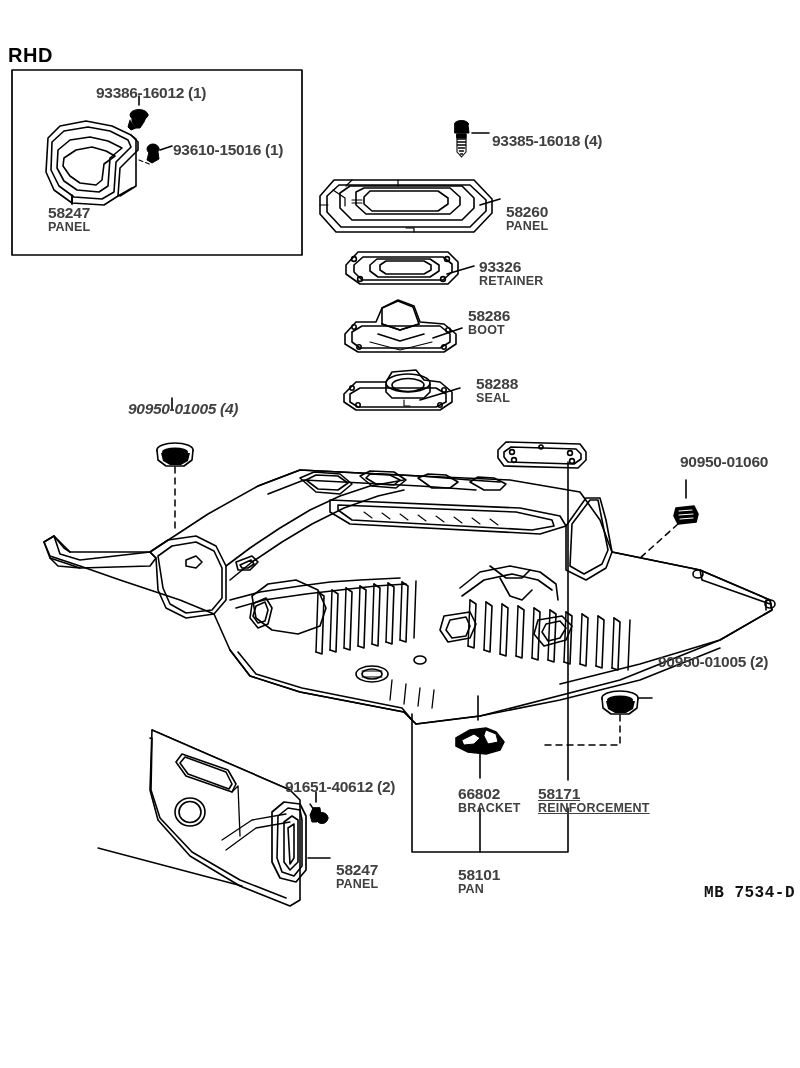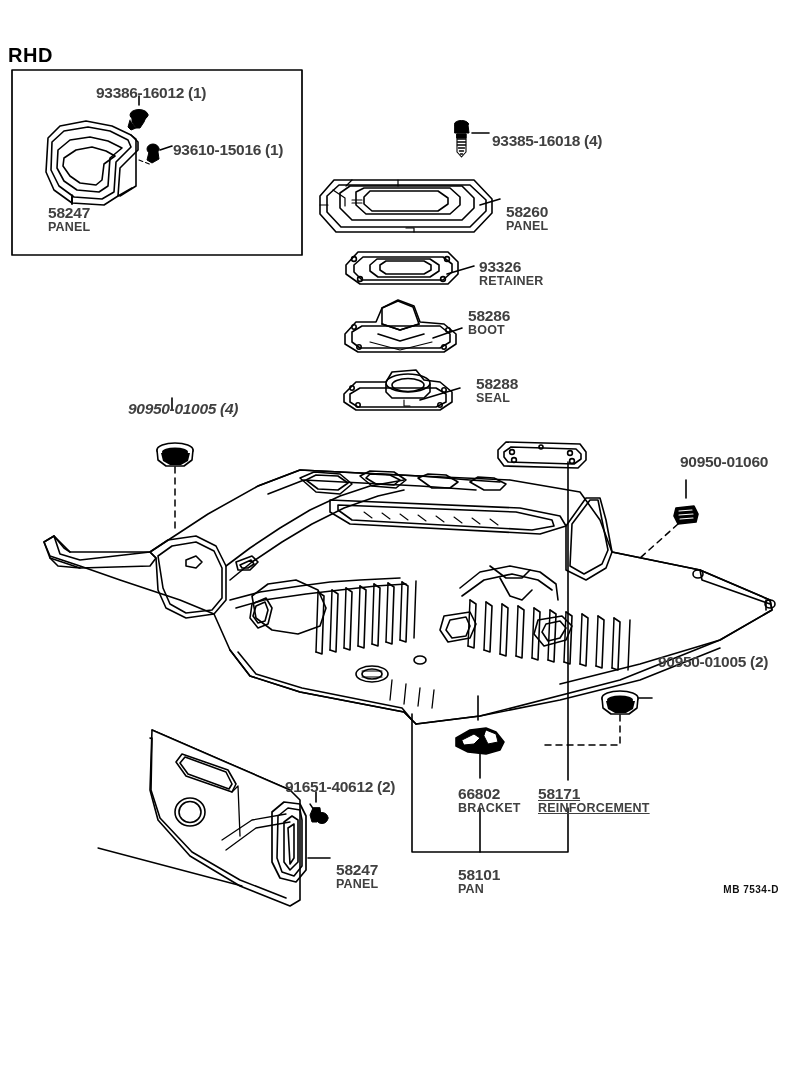--- a/index.html
+++ b/index.html
@@ -55,27 +55,27 @@
     position: absolute;
     left: 8px;
     top: 44px;
     font-size: 20px;
     font-weight: bold;
     letter-spacing: 0.5px;
     font-family: "Liberation Sans", sans-serif;
   }
   .watermark {
     position: absolute;
-    right: 21px;
+    right: 5px;
     top: 884px;
-    font-size: 10px;
+    font-size: 16px;
     font-weight: bold;
     color: #111;
     letter-spacing: 0.5px;
-    font-family: Liberation Sans, sans-serif;
+    font-family: Liberation Mono, monospace;
   }
 </style>
 </head>
 <body>
 
 <div id="diagram-root">
 
   <svg class="layer" viewBox="0 0 800 1068">
     <g fill="none" stroke="#000" stroke-width="1.6" stroke-linejoin="round" stroke-linecap="round">
 

